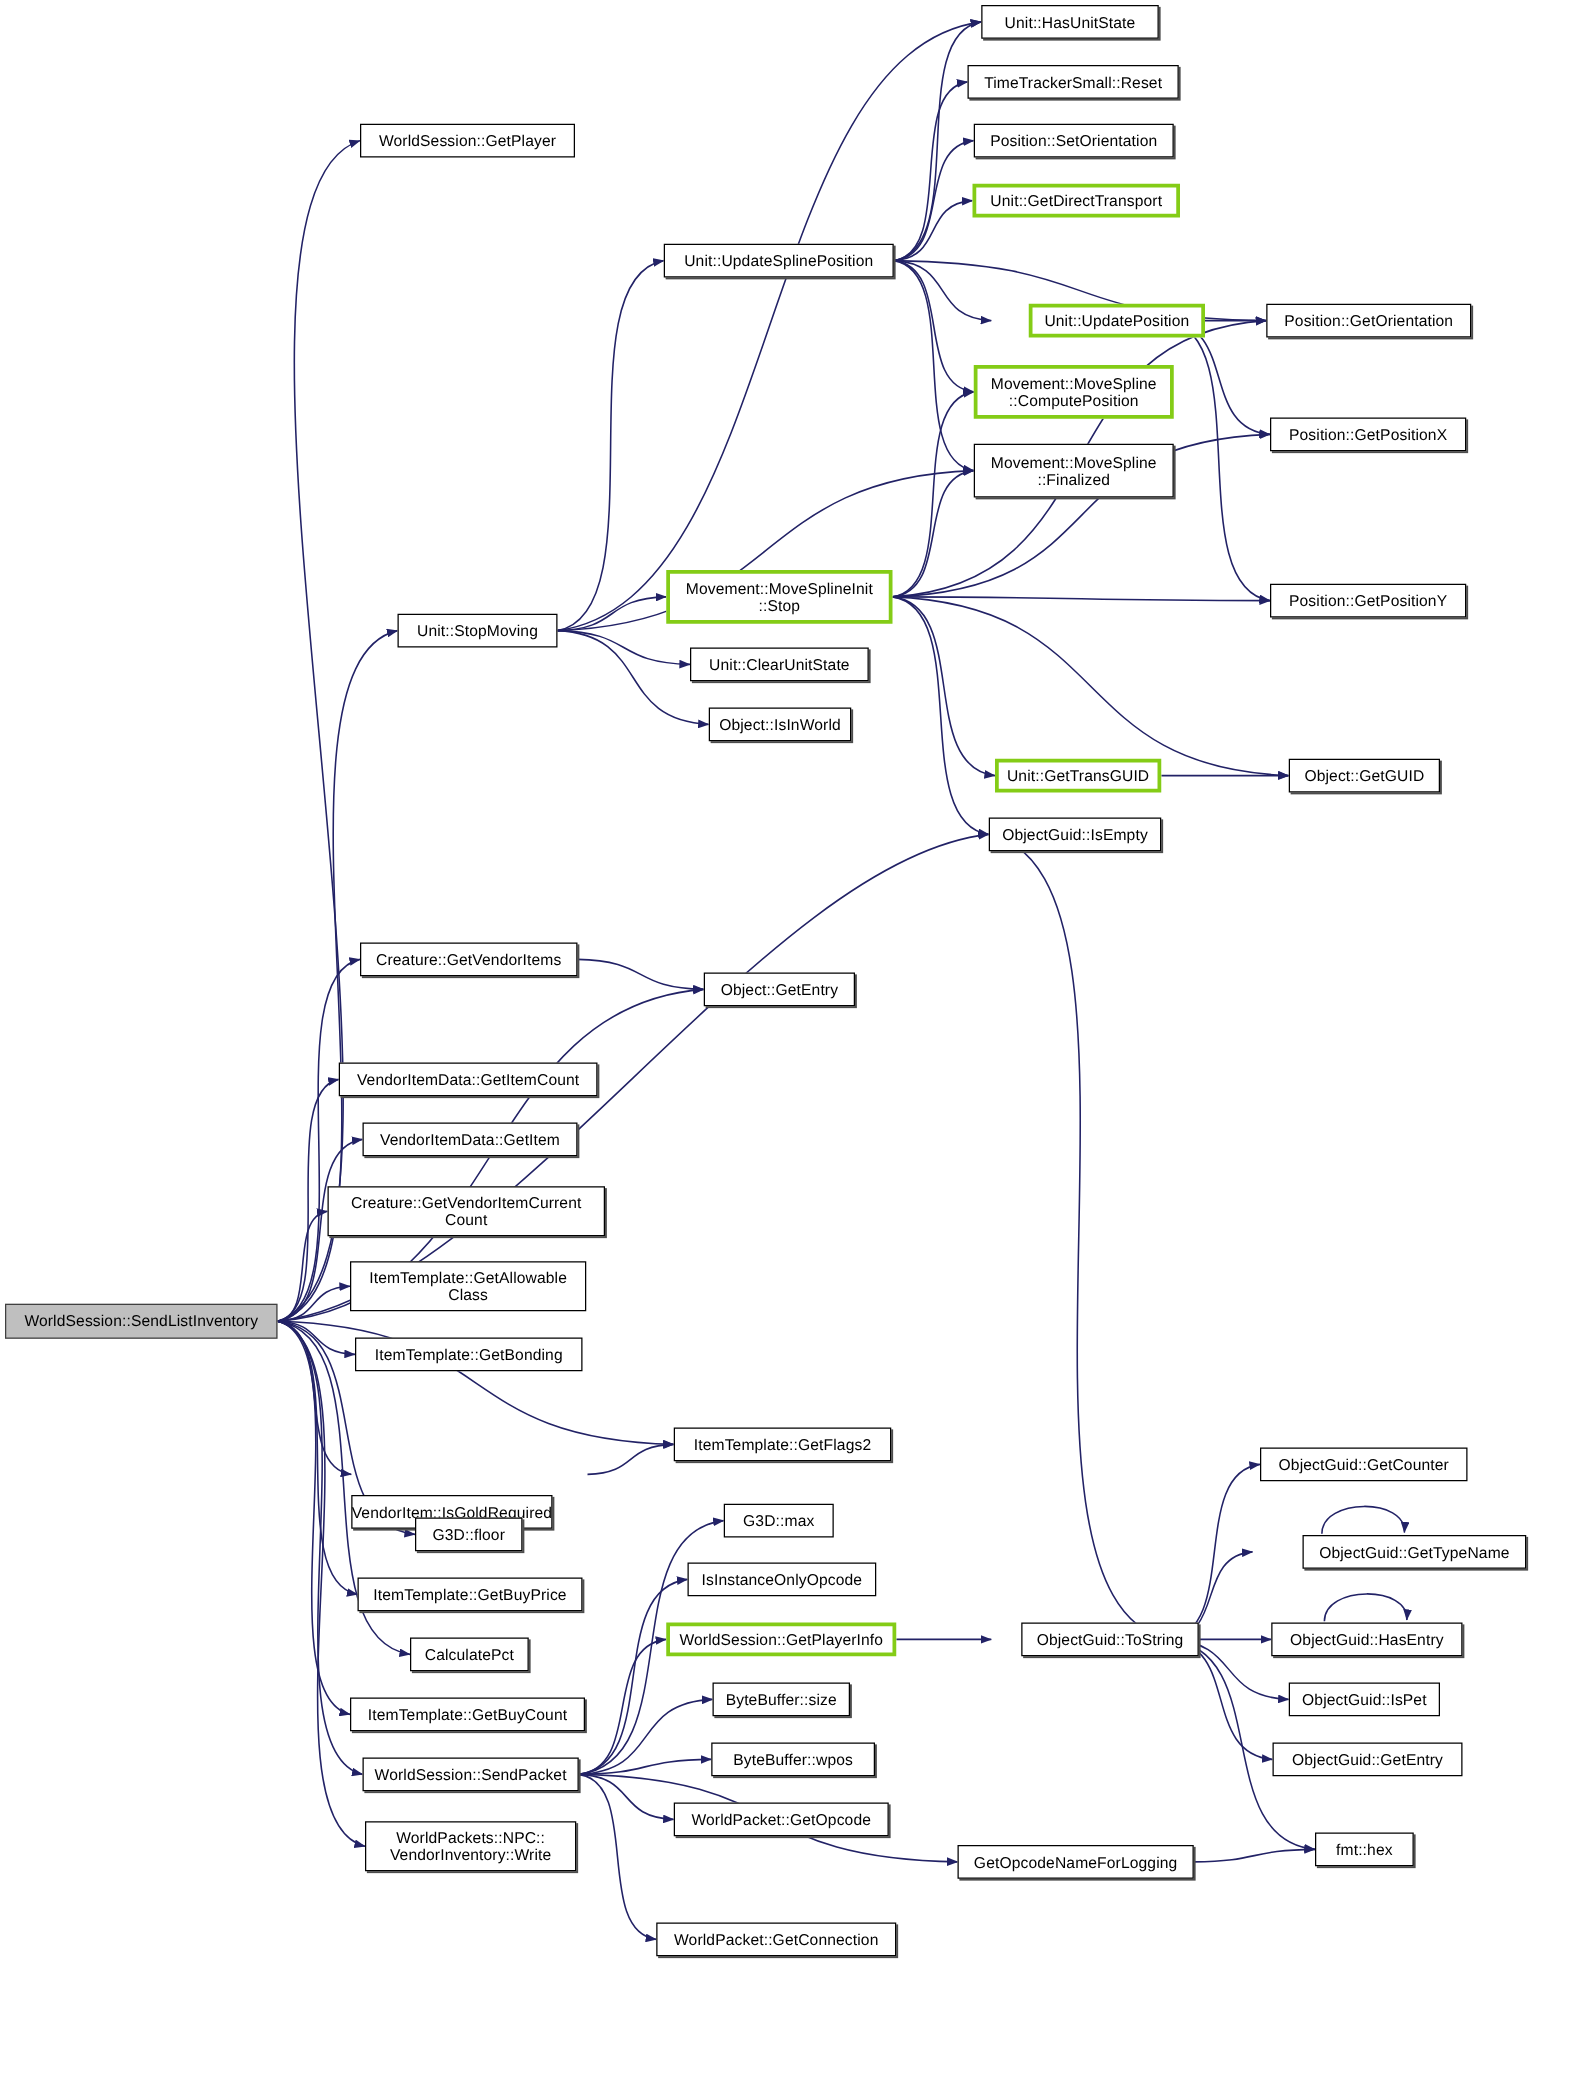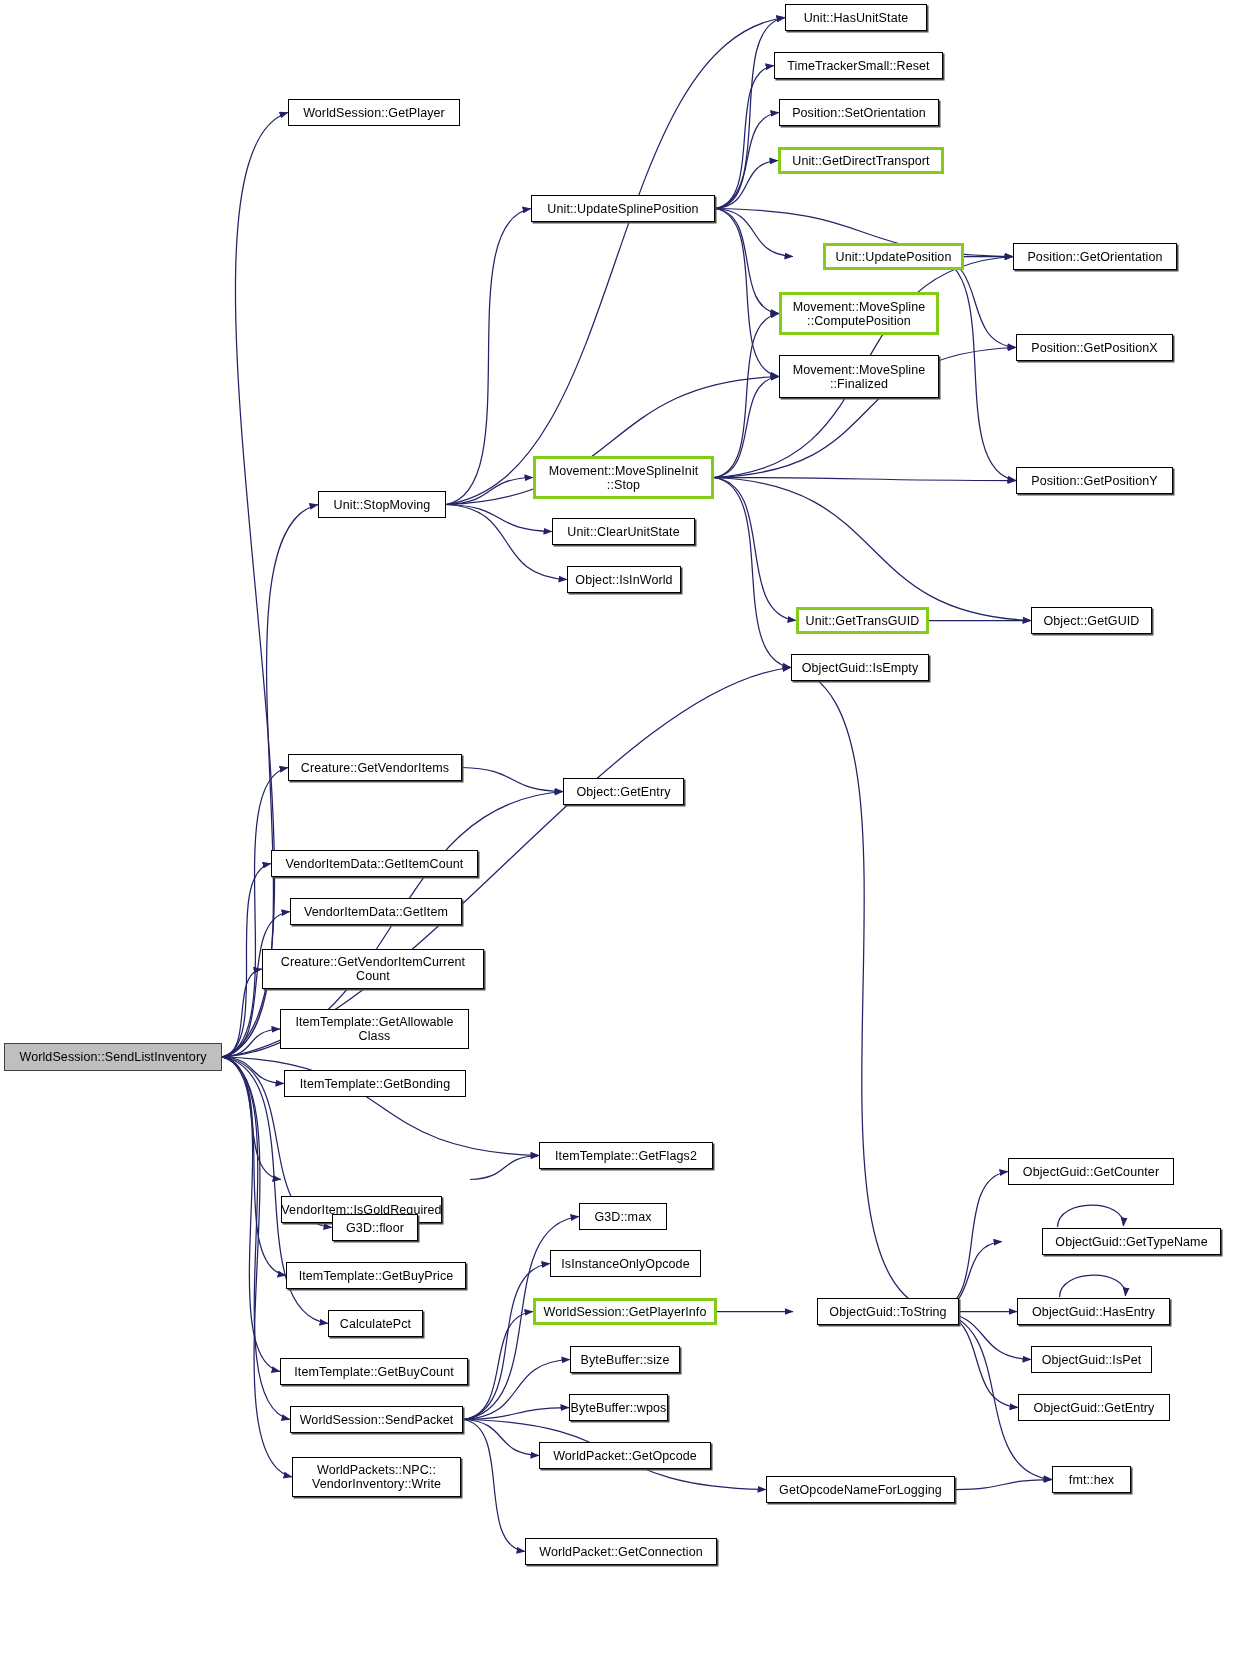--- a/index.html
+++ b/index.html
@@ -172,21 +172,21 @@
       <div class="node" style="left: 1008px; top: 1158px; width: 166px; height: 27px;">ObjectGuid::GetCounter</div>
       <div class="node shadow" style="left: 1002px; top: 1228px; width: 179px; height: 27px; margin-left: 40px;">ObjectGuid::GetTypeName</div>
       <div class="node shadow" style="left: 793px; top: 1298px; width: 142px; height: 27px; margin-left: 24px;">ObjectGuid::ToString</div>
       <div class="node red" style="left: 533px; top: 1298px; width: 184px; height: 27px;">WorldSession::GetPlayerInfo</div>
       <div class="node shadow" style="left: 1017px; top: 1298px; width: 153px; height: 27px;">ObjectGuid::HasEntry</div>
       <div class="node" style="left: 1031px; top: 1346px; width: 121px; height: 27px;">ObjectGuid::IsPet</div>
       <div class="node shadow" style="left: 328px; top: 1310px; width: 95px; height: 27px;">CalculatePct</div>
       <div class="node shadow" style="left: 570px; top: 1346px; width: 110px; height: 27px;">ByteBuffer::size</div>
       <div class="node shadow" style="left: 280px; top: 1358px; width: 188px; height: 27px;">ItemTemplate::GetBuyCount</div>
       <div class="node" style="left: 1018px; top: 1394px; width: 152px; height: 27px; text-align: center;">ObjectGuid::GetEntry</div>
-      <div class="node shadow" style="left: 569px; top: 1394px; width: 99px; height: 27px; text-align: center;">ByteBuffer::wpos</div>
+      <div class="node shadow" style="left: 569px; top: 1394px; width: 131px; height: 27px; text-align: center;">ByteBuffer::wpos</div>
       <div class="node shadow" style="left: 290px; top: 1406px; width: 173px; height: 27px;">WorldSession::SendPacket</div>
       <div class="node shadow" style="left: 539px; top: 1442px; width: 172px; height: 27px;">WorldPacket::GetOpcode</div>
       <div class="node shadow" style="left: 292px; top: 1457px; width: 169px; height: 40px;">WorldPackets::NPC::
 VendorInventory::Write</div>
       <div class="node shadow" style="left: 766px; top: 1476px; width: 189px; height: 27px;">GetOpcodeNameForLogging</div>
       <div class="node shadow" style="left: 1052px; top: 1466px; width: 79px; height: 27px;">fmt::hex</div>
       <div class="node shadow" style="left: 525px; top: 1538px; width: 192px; height: 27px;">WorldPacket::GetConnection</div>
     </div>
 </div>
 

